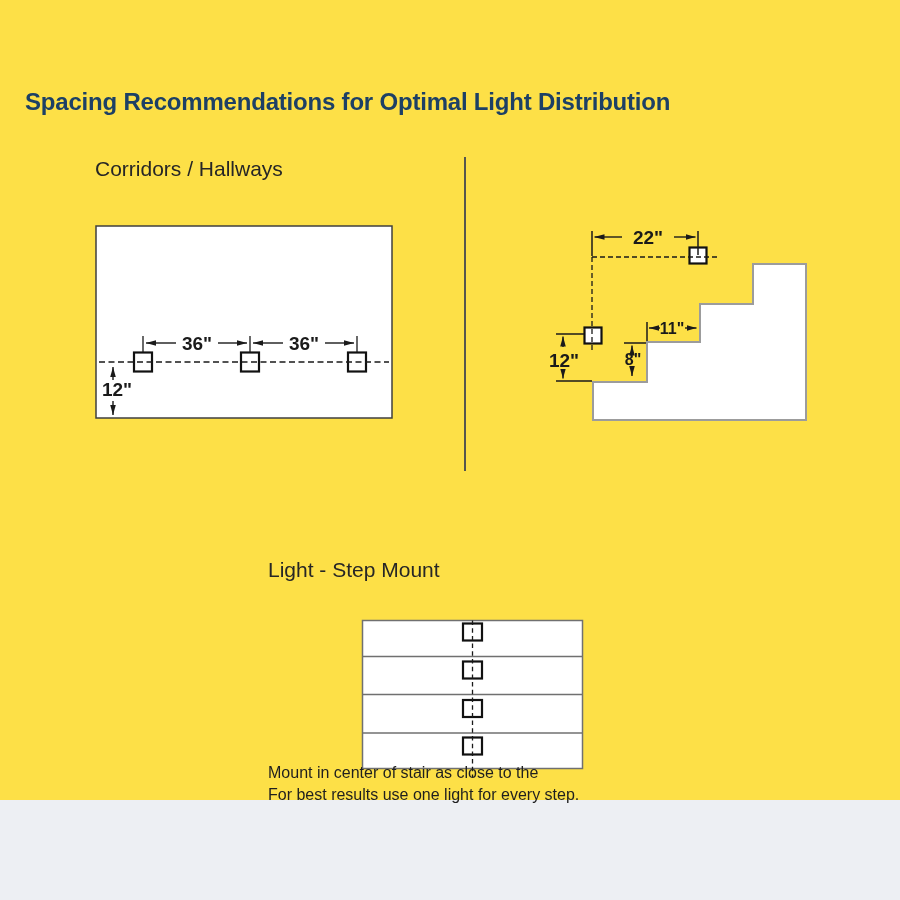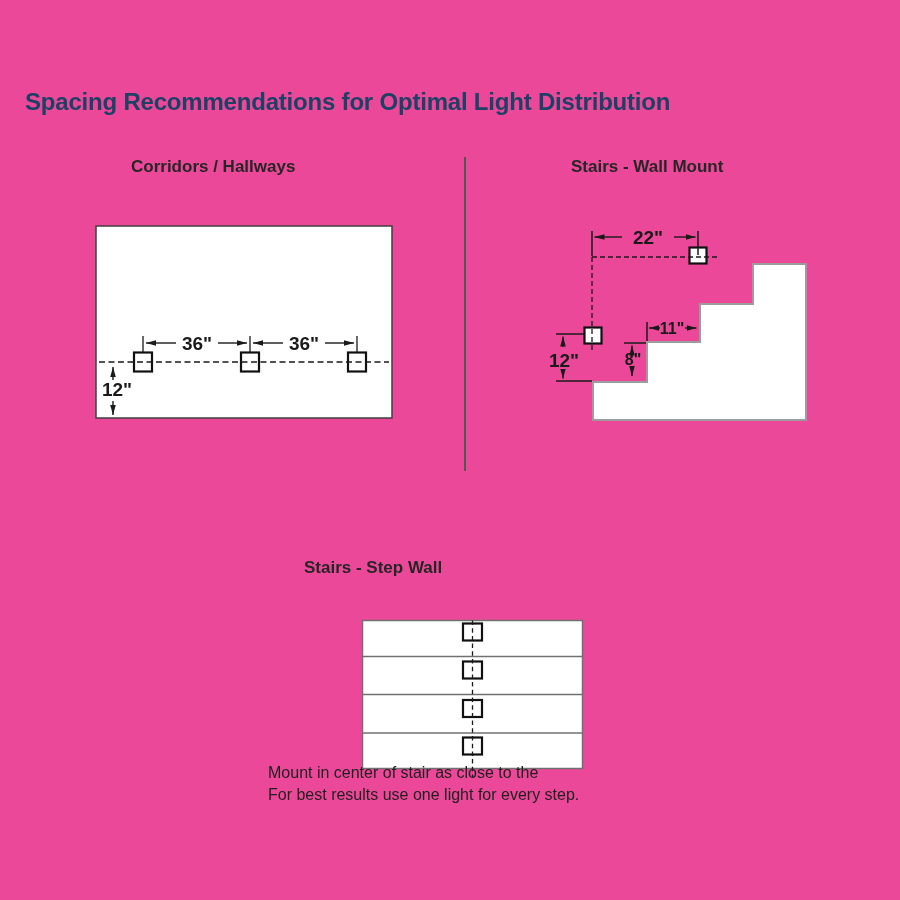--- a/index.html
+++ b/index.html
@@ -5,36 +5,35 @@
   html, body { margin: 0; padding: 0; }
   body {
     width: 900px; height: 900px;
     background: #edeff3;
     font-family: "Liberation Sans", sans-serif;
     position: relative;
     overflow: hidden;
   }
   .canvas {
     position: absolute; left: 0; top: 0;
-    width: 900px; height: 900px;
-    background: #ec4899;
+    width: 900px; height: 800px;
+    background: #fde047;
   }
   .page-title {
     position: absolute; left: 25px; top: 88px;
     font-size: 24px; font-weight: bold;
     color: #1d4065;
     letter-spacing: -0.2px;
     white-space: nowrap;
   }
   .section-heading {
     position: absolute;
-    font-size: 17px; font-weight: bold;
+    font-size: 21px; font-weight: normal;
     color: #262626;
     white-space: nowrap;
-    margin-left: 36px;
   }
   .heading-corridors { left: 95px; top: 157px; }
   .heading-wall     { left: 535px; top: 157px; }
   .heading-step     { left: 268px; top: 558px; }
   .v-divider {
     position: absolute; left: 464px; top: 157px;
     width: 1.5px; height: 314px;
     background: #55564e;
   }
   .diagram-svg {
@@ -56,25 +55,24 @@
 </style>
 </head>
 <body>
 
 <div class="canvas">
 
   <div class="page-title">Spacing Recommendations for Optimal Light Distribution</div>
 
   <div class="section-heading heading-corridors">Corridors / Hallways</div>
 
-  <div class="section-heading heading-wall">Stairs - Wall Mount</div>
 
   <div class="v-divider"></div>
 
-  <div class="section-heading heading-step">Stairs - Step Wall</div>
+  <div class="section-heading heading-step">Light - Step Mount</div>
 
   <svg class="diagram-svg" viewBox="0 0 900 900">
     <defs>
       <marker id="arr" markerWidth="10" markerHeight="6" refX="10" refY="2.8" orient="auto" markerUnits="userSpaceOnUse">
         <path d="M0,0 L10,2.8 L0,5.6 Z" fill="#1a1a1a"></path>
       </marker>
     </defs>
 
     <g>
       <rect x="96" y="226" width="296" height="192" fill="#ffffff" stroke="#3f3f3f" stroke-width="1.5"></rect>

